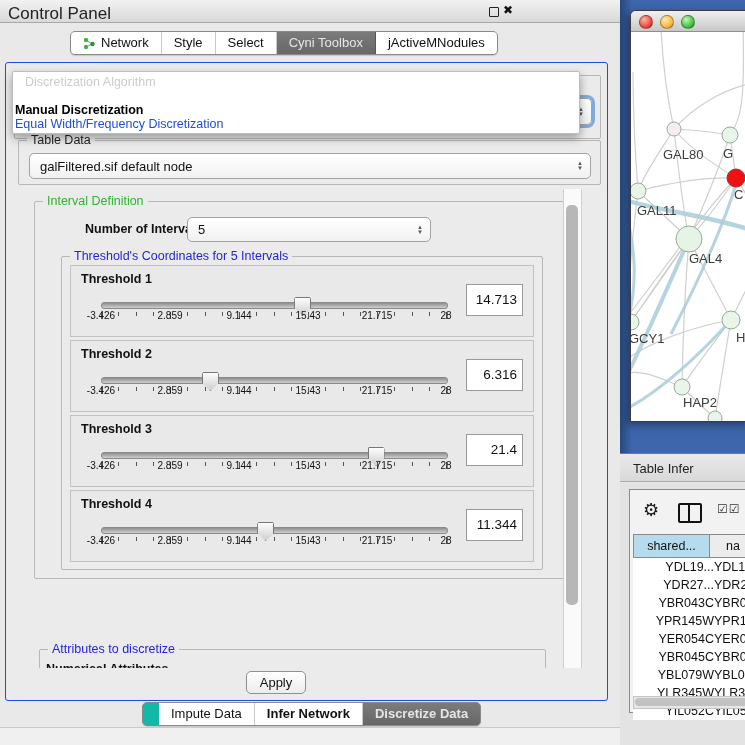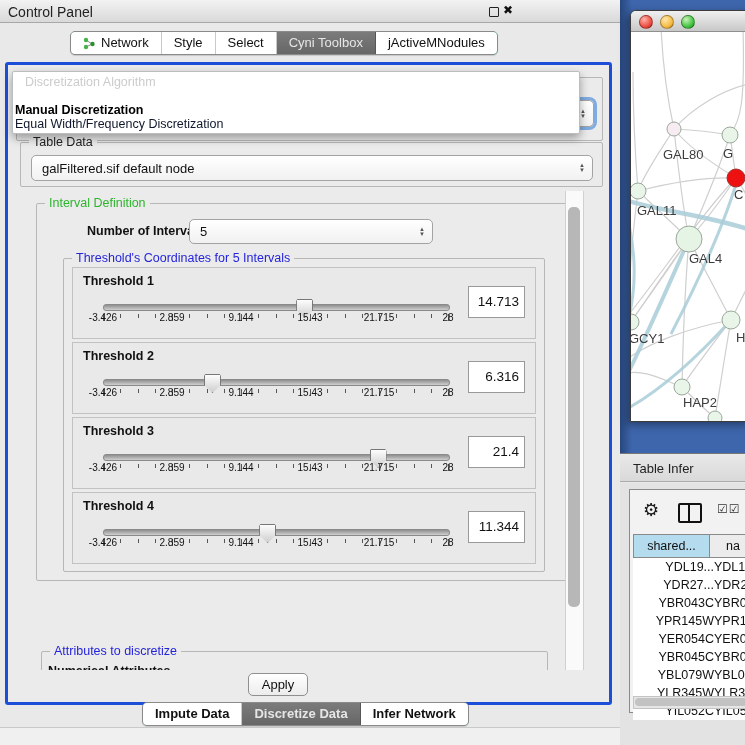--- a/index.html
+++ b/index.html
@@ -2,31 +2,31 @@
 <html><head>
 <meta charset="utf-8">
 <style>
   html,body{margin:0;padding:0;}
   body{width:745px;height:745px;overflow:hidden;position:relative;
        font-family:"Liberation Sans","DejaVu Sans",sans-serif;background:#e9e9e9;color:#111;}
   .abs{position:absolute;}
   
   .titlebar{left:0;top:0;width:620px;height:22px;
      background:linear-gradient(#f2f2f2,#d9d9d9);border-bottom:1px solid #a8a8a8;}
-  .titlebar .t{position:absolute;left:8px;top:4px;font-size:14px;color:#222;}
+  .titlebar .t{position:absolute;left:8px;top:4px;font-size:17px;color:#222;}
   .win-float{position:absolute;left:489px;top:7px;width:8px;height:8px;border:1.5px solid #222;border-radius:1px;}
   .win-close{position:absolute;left:503px;top:3px;font-size:12px;font-weight:bold;color:#111;}
   .seg-group{display:flex;border:1px solid #8a8a8a;border-radius:5px;overflow:hidden;background:#14b8a6;
      box-shadow:0 1px 1px rgba(0,0,0,.15);text-align:right;}
   .seg{padding:0 12px;line-height:22px;height:22px;font-size:13px;color:#111;background:#fff;
      border-right:1px solid #c9c9c9;display:flex;align-items:center;white-space:nowrap;}
   .seg:last-child{border-right:none;}
   .seg.sel{background:linear-gradient(#7b7b7b,#676767);color:#e6e6e6;border-color:#565656;}
   .main-panel{left:5px;top:62px;width:601px;height:637px;background:#ebebeb;
-     border:3px solid #1d4ed8;border-radius:3px;}
+     border:1px solid #1d4ed8;border-radius:3px;}
   .group{position:absolute;border:1px solid #b7b7b7;border-radius:2px;}
   .group>.gt{position:absolute;top:-8px;left:8px;background:#ebebeb;padding:0 4px;font-size:12.5px;}
   .gt.green{color:#2db52d;} .gt.blue{color:#2424dd;} .gt.black{color:#222;}
   .combo{position:absolute;background:linear-gradient(#ffffff,#f1f1f1);border:1px solid #a3a3a3;
      border-radius:5px;font-size:13px;color:#111;display:flex;align-items:center;padding-left:10px;}
   .combo .arrows{position:absolute;right:7px;top:50%;transform:translateY(-50%);
      display:flex;flex-direction:column;line-height:5px;font-size:6px;color:#555;text-align:center;}
   .focusring{box-shadow:0 0 0 3px rgba(90,150,220,.75);}
   .scrollbar-v{position:absolute;background:#fafafa;border-left:1px solid #d0d0d0;border-right:1px solid #d0d0d0;}
   .sb-thumb{position:absolute;left:1px;width:9px;background:#b7b7b7;border-radius:5px;}
@@ -46,21 +46,21 @@
   .thr-value{position:absolute;right:10px;top:18px;width:50px;height:30px;background:#fff;
      border:1px solid #999;font-size:13.5px;text-align:right;line-height:30px;padding-right:5px;color:#111;}
   .btn{position:absolute;background:linear-gradient(#ffffff,#ececec);border:1px solid #8f8f8f;
      border-radius:5px;font-size:13px;color:#111;text-align:center;}
   
   .algo-popup{left:12px;top:71px;width:566px;height:61px;background:#fff;border:1px solid #bdbdbd;
      border-radius:2px;box-shadow:0 4px 10px rgba(0,0,0,.35);z-index:50;font-size:12.5px;}
   .algo-popup .ghost{position:absolute;left:12px;top:3px;color:#cccccc;}
   .algo-popup .ph{position:absolute;left:0;top:17px;width:100%;text-align:center;color:#bbbbbb;}
   .algo-popup .it1{position:absolute;left:2px;top:31px;font-weight:bold;color:#000;}
-  .algo-popup .it2{position:absolute;left:2px;top:45px;color:#0f172a;}
+  .algo-popup .it2{position:absolute;left:2px;top:45px;color:#1d4ed8;}
   
   .desktop{left:620px;top:0;width:125px;height:453px;
      background:linear-gradient(90deg,#27477d 0px,#3e66ac 12px);}
   .net-win{position:absolute;left:10px;top:10px;width:120px;height:410px;border:1px solid #3c3c3c;
      border-radius:6px 0 0 0;box-shadow:-3px 3px 8px rgba(0,0,0,.4);overflow:hidden;background:#fff;}
   .net-title{height:20px;background:linear-gradient(#f0f0f0,#c8c8c8);border-bottom:1px solid #8f8f8f;position:relative;}
   .light{position:absolute;top:4px;width:12px;height:12px;border-radius:50%;border:1px solid rgba(0,0,0,.3);}
   .tp-bar{left:620px;top:453px;width:125px;height:29px;background:linear-gradient(#e9e9e9,#d9d9d9);
      border-top:1px solid #777;border-bottom:1px solid #aaa;font-size:13px;color:#222;line-height:29px;padding-left:13px;box-sizing:border-box;}
   .tp-area{left:620px;top:483px;width:125px;height:262px;background:#e3e3e3;}
@@ -306,28 +306,28 @@
 
     <div class="scrollbar-v" style="left:554px;top:0;width:17px;height:479px;">
       <div class="sb-thumb" style="top:16px;height:400px;width:12px;left:2px;"></div>
     </div>
   </div>
 
   <div class="btn" style="left:240px;top:608px;width:58px;height:21px;line-height:21px;">Apply</div>
 </div>
 
 <div class="abs seg-group" style="left:142px;top:702px;">
+  <div class="seg" style="font-weight:normal;margin-left:16px;">
+      <span>Impute Data</span>
+    </div>
   <div class="seg" style="font-weight:bold;">
-      <span>Impute Data</span>
+      <span>Infer Network</span>
     </div>
   <div class="seg sel" style="font-weight:bold;">
       <span>Discretize Data</span>
-    </div>
-  <div class="seg" style="font-weight:bold;">
-      <span>Infer Network</span>
     </div>
 </div>
 <div class="abs bottom-strip"></div>
 
 <div class="abs algo-popup">
   <div class="ghost">Discretization Algorithm</div>
   <div class="it1">Manual Discretization</div>
   <div class="it2">Equal Width/Frequency Discretization</div>
 </div>
 

